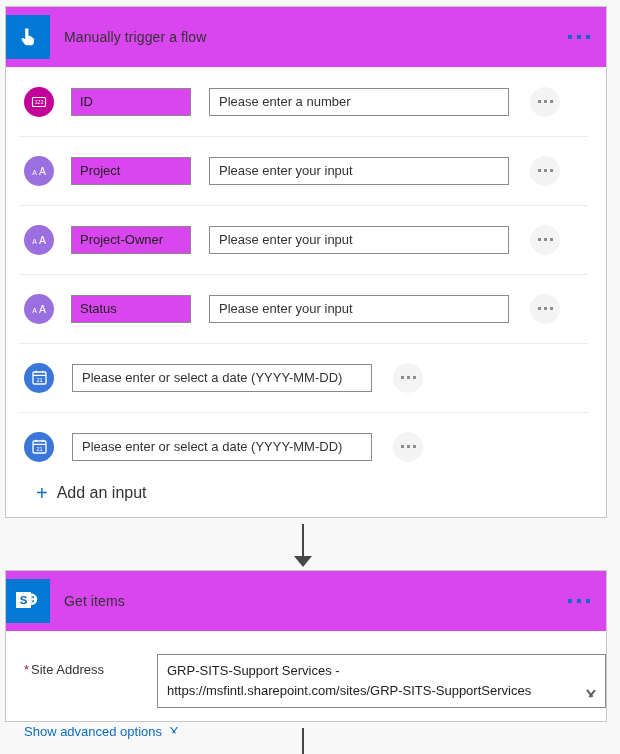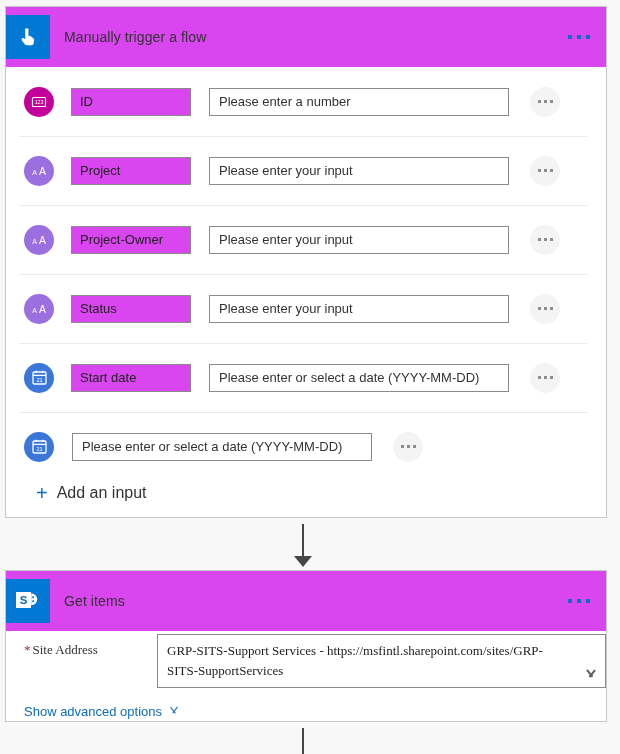--- a/index.html
+++ b/index.html
@@ -363,23 +363,20 @@
       <div class="input-row">
         <div class="row-divider"></div>
         <div class="type-icon date">
           <svg width="17" height="17" viewBox="0 0 17 17" aria-hidden="true">
             <rect x="2" y="3" width="13" height="12" rx="1.2" fill="none" stroke="#fff" stroke-width="1.3"></rect>
             <line x1="2" y1="6.4" x2="15" y2="6.4" stroke="#fff" stroke-width="1.3"></line>
             <line x1="5.3" y1="1.7" x2="5.3" y2="4.1" stroke="#fff" stroke-width="1.3"></line>
             <line x1="11.7" y1="1.7" x2="11.7" y2="4.1" stroke="#fff" stroke-width="1.3"></line>
             <text x="8.5" y="13.2" font-family="'Liberation Sans', sans-serif" font-size="5.6" fill="#fff" text-anchor="middle">21</text>
           </svg>
-        </div>
-        <div class="name-field">
-          <span>Start date</span>
         </div>
         <div class="value-field">
           <span>Please enter or select a date (YYYY-MM-DD)</span>
         </div>
         <div class="row-ellipsis">
           <i></i>
           <i></i>
           <i></i>
         </div>
       </div>
@@ -427,21 +424,21 @@
       </svg>
     </div>
     <div class="card-title">Get items</div>
     <div class="header-ellipsis">
       <i></i>
         <i></i>
         <i></i>
     </div>
   </div>
 
-  <div class="param-row" style="margin-top:3px;font-family:Liberation Serif, serif;">
+  <div class="param-row" style="margin-top:23px;">
     <div class="param-label">
       <span class="req-star">*</span><span>Site Address</span>
     </div>
     <div class="combo" style="min-height:48px;">
       <span>GRP-SITS-Support Services - https://msfintl.sharepoint.com/sites/GRP-SITS-SupportServices</span>
       <span class="chevron"></span>
     </div>
   </div>
 
 

